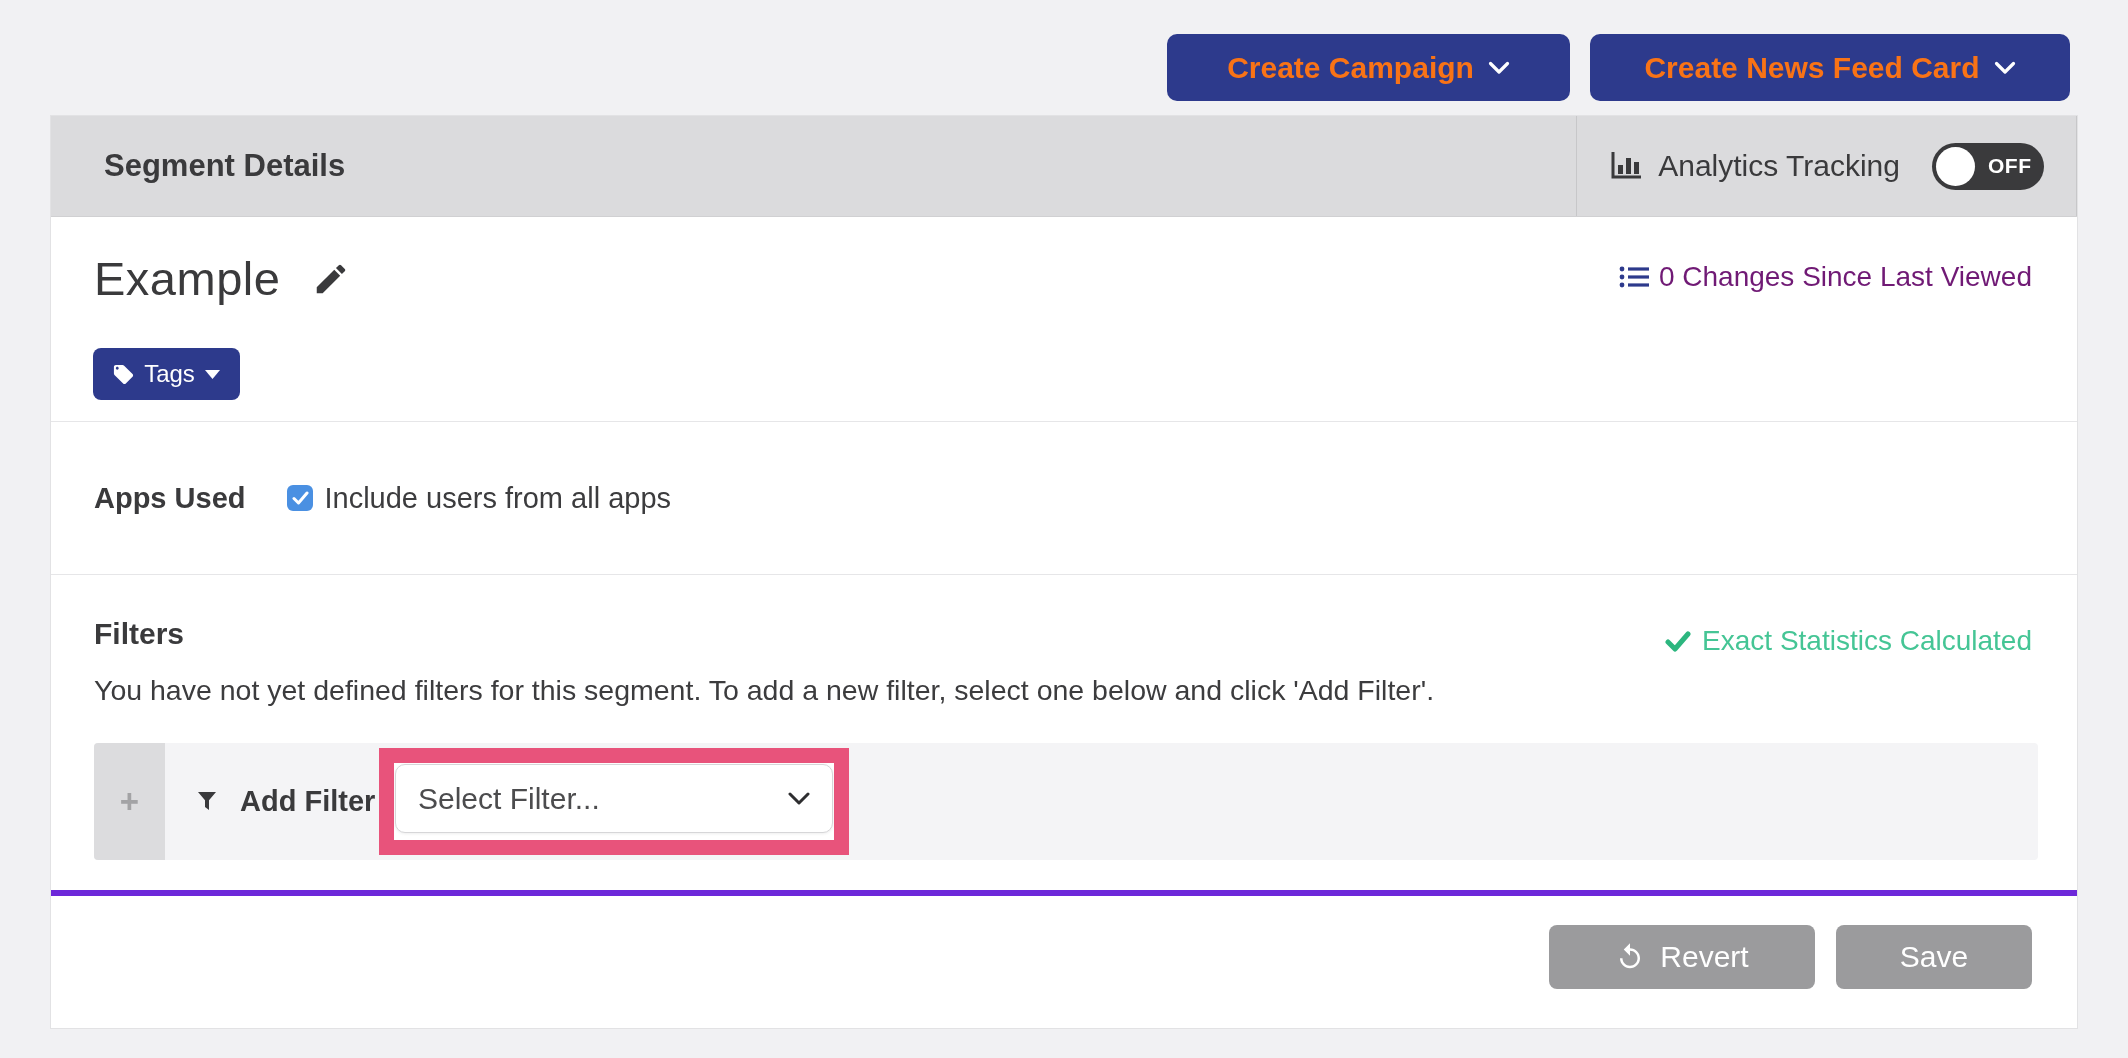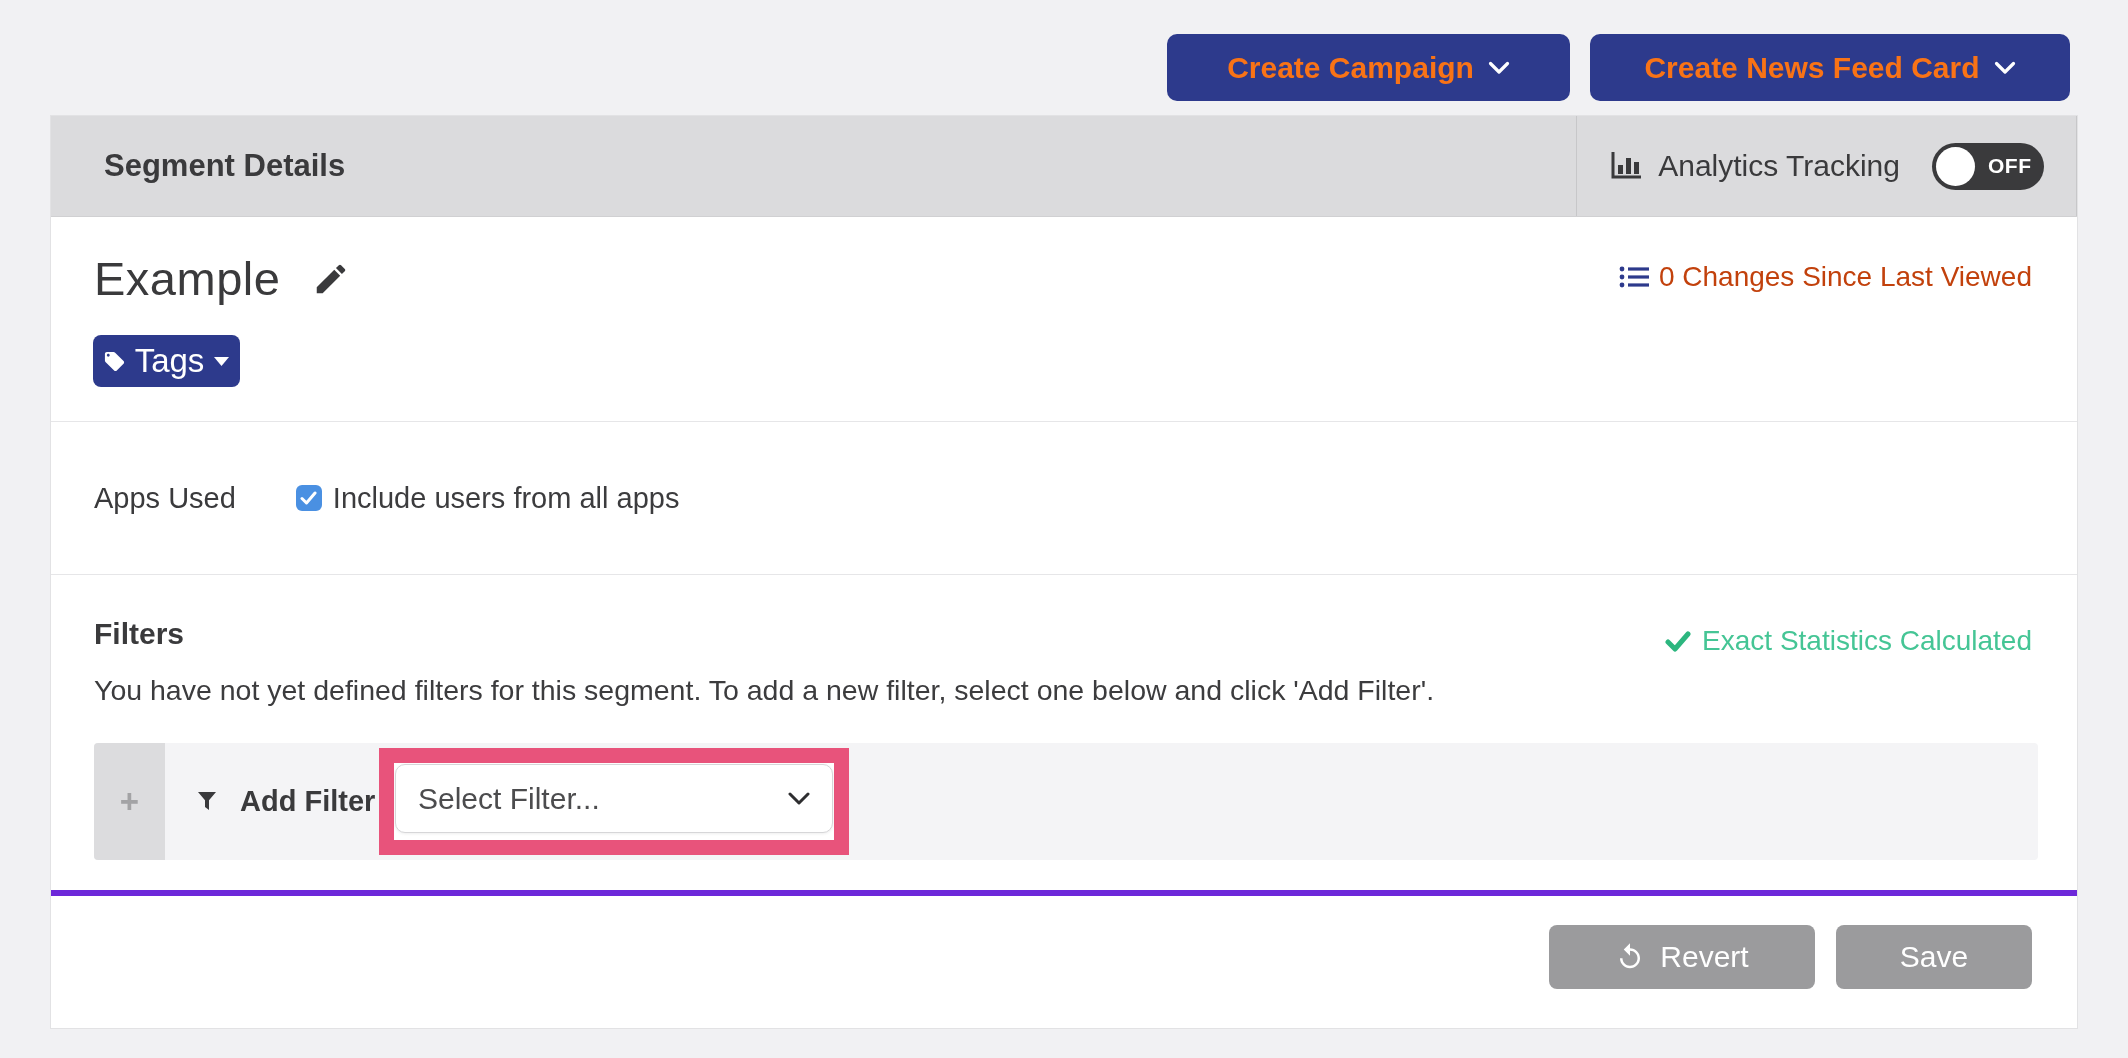--- a/index.html
+++ b/index.html
@@ -55,36 +55,36 @@
     font-size:30px; font-weight:500; color:#3a3a3c; cursor:pointer;
   }
 
   
   .section-example { position:relative; height:205px; border-bottom:1px solid #e6e6e8; }
   .name-row { position:absolute; left:43px; top:34px; display:flex; align-items:center; gap:32px; }
   .segment-name { font-size:47px; font-weight:300; color:#3a3a3c; letter-spacing:0.5px; }
   .changes-link {
     position:absolute; right:45px; top:44px;
     display:flex; align-items:center; gap:10px;
-    color:#c2410c; font-size:28px; text-decoration:none; cursor:pointer;text-align:right;
+    color:#701a75; font-size:28px; text-decoration:none; cursor:pointer;text-align:right;
   }
   .tags-btn {
-    position:absolute; left:42px; top:118px; width:147px; height:52px;
+    position:absolute; left:42px; top:131px; width:147px; height:52px;
     background:#2d3a8c; color:#fff; border-radius:8px;
     display:flex; align-items:center; justify-content:center; gap:9px;
-    font-size:33px;
+    font-size:24px;
   }
 
   
   .section-apps {
     height:153px; border-bottom:1px solid #e6e6e8;
     display:flex; align-items:center; padding-left:43px;
     font-size:29px;
   }
-  .apps-label { font-weight:normal; color:#3a3a3c; margin-right:60px; }
+  .apps-label { font-weight:bold; color:#3a3a3c; margin-right:42px; }
   .checkbox-row { display:flex; align-items:center; gap:11px; cursor:pointer; }
   .checkbox {
     width:26px; height:26px; border-radius:6px; background:#4a90e2;
     display:flex; align-items:center; justify-content:center;
   }
 
   
   .section-filters { position:relative; height:321px; border-bottom:6px solid #6d28d9; padding-left:43px; }
   .filters-heading { font-size:30px; font-weight:600; color:#3a3a3c; padding-top:42px; }
   .filters-status {

